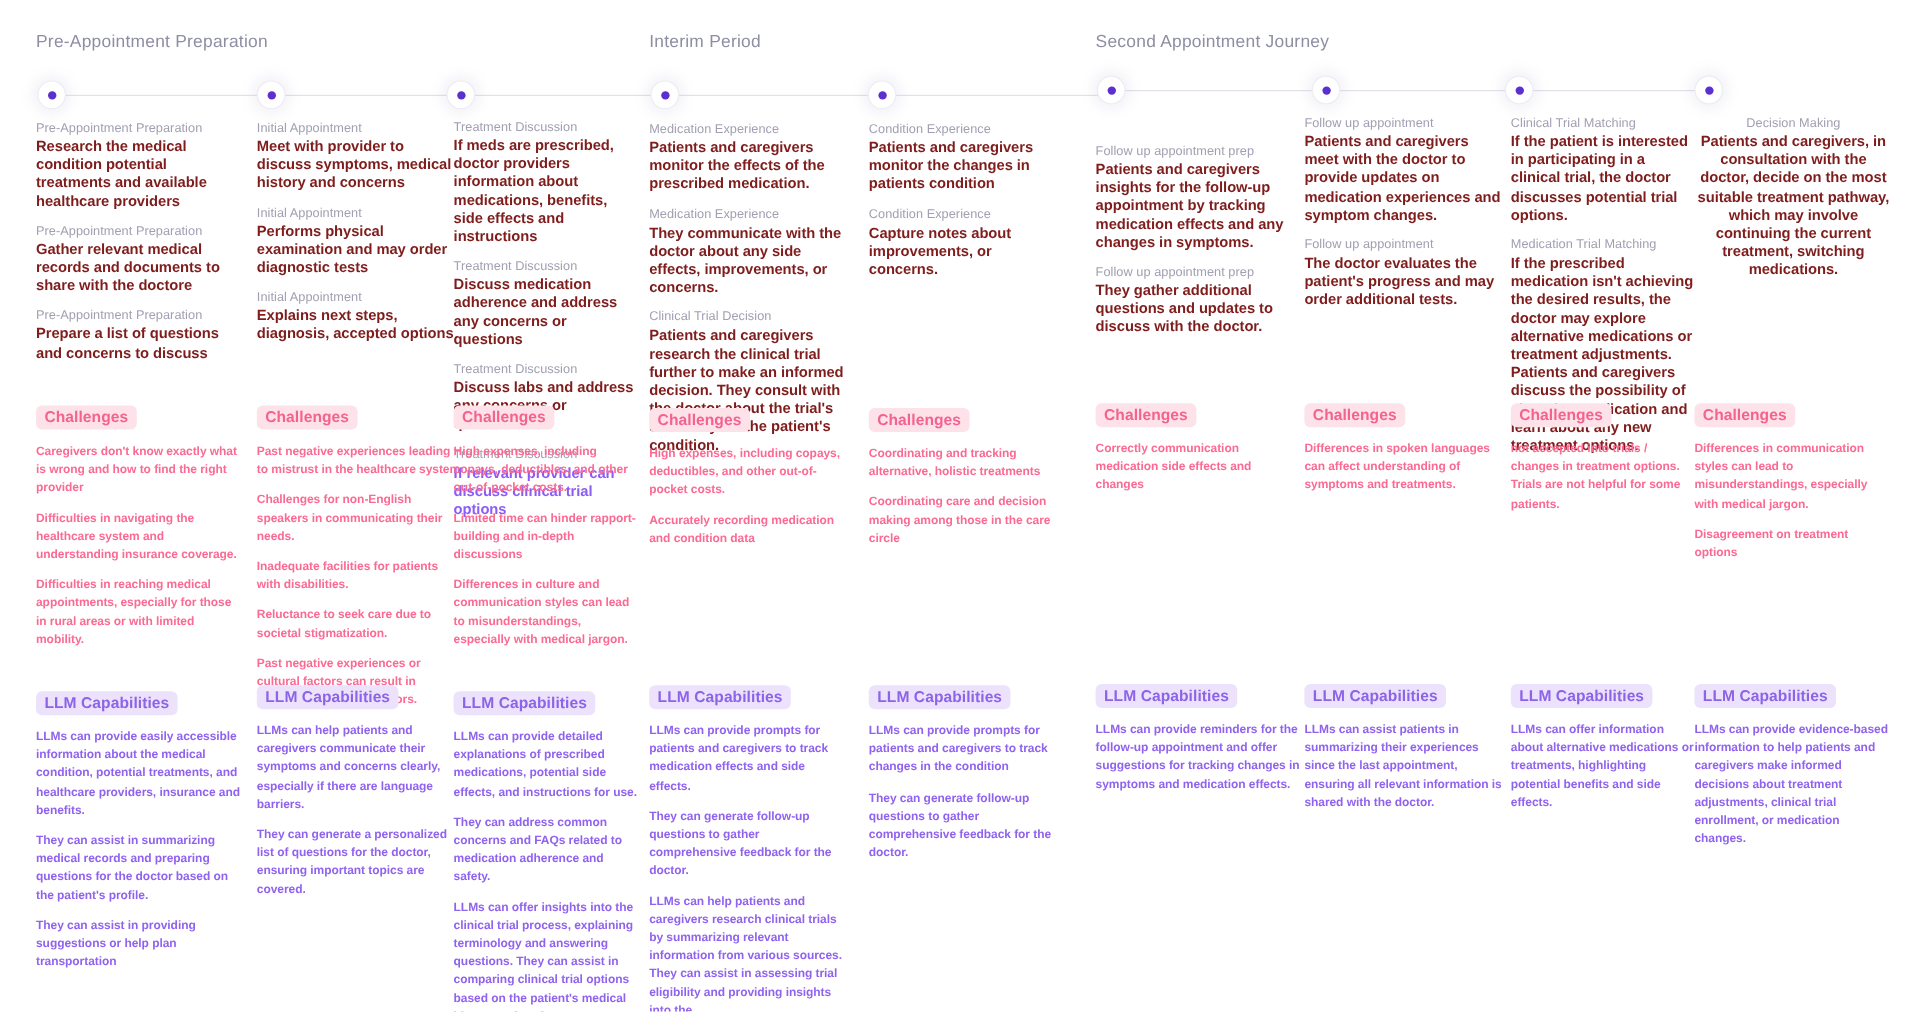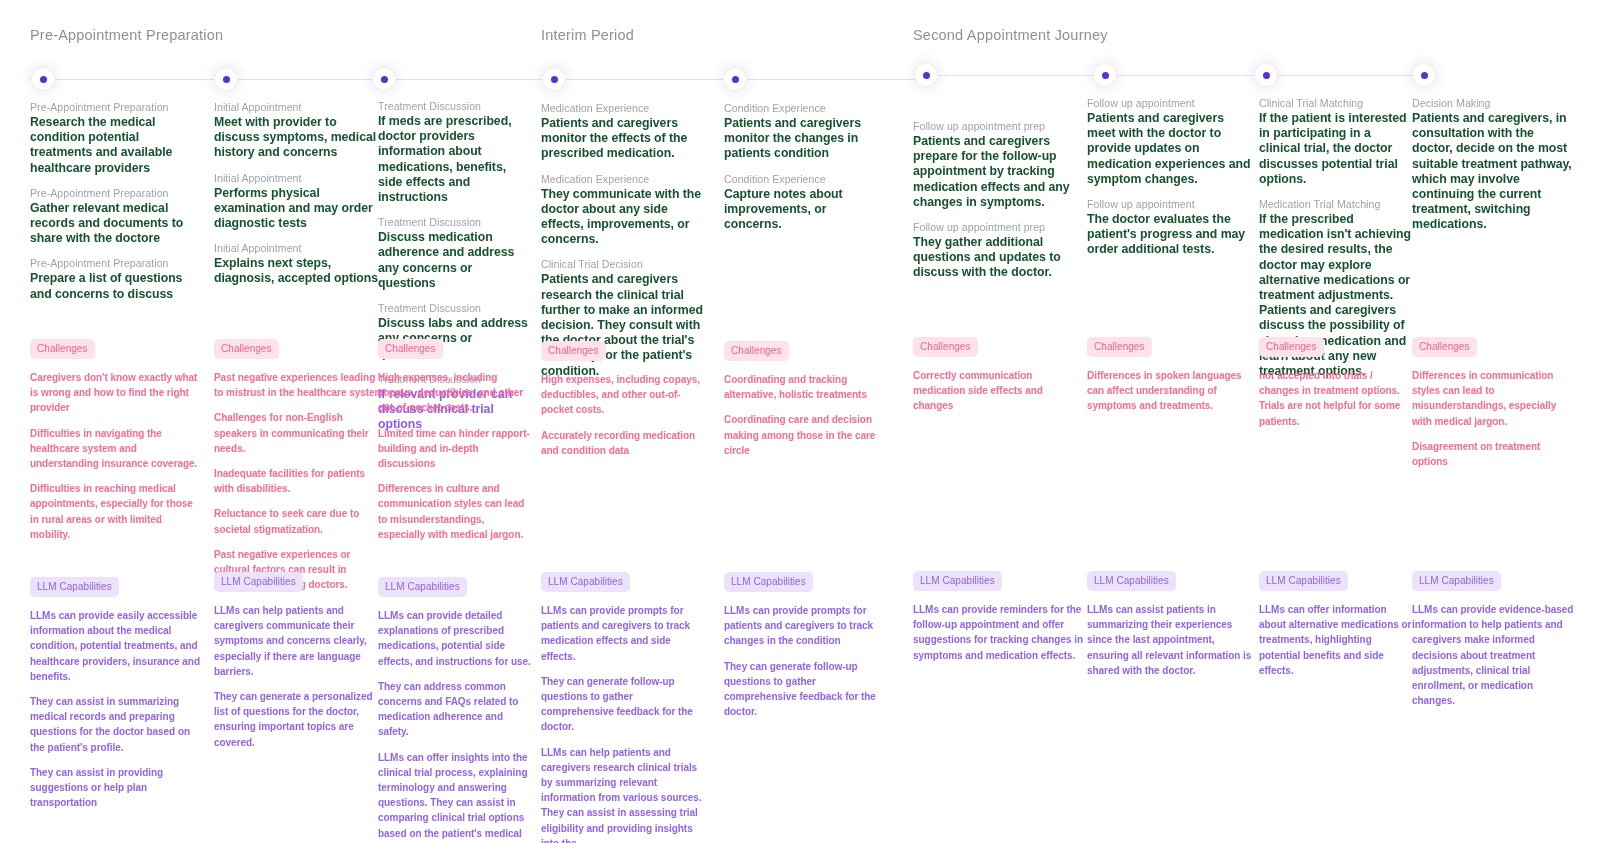--- a/index.html
+++ b/index.html
@@ -71,34 +71,34 @@
     font-size: 10.6px;
     line-height: 14px;
     color: #a0a0b2;
     font-weight: 400;
     margin-bottom: 1px;
     letter-spacing: .05px;
   }
   .item-text {
     font-size: 12.3px;
     line-height: 15.2px;
-    color: #14532d;
+    color: #7f1d1d;
     font-weight: 600;
     letter-spacing: -.05px;
   }
   .item-text.accent { color: #8b5cf6; }
 
   
   .pill {
     display: inline-block;
-    font-size: 10px;
+    font-size: 13px;
     line-height: 11px;
     padding: 4px 7px 5px 7px;
     border-radius: 5px;
-    font-weight: 400;
+    font-weight: 700;
     letter-spacing: .05px;
   }
   .pill.challenges { background: #fde2ea; color: #f4638e; }
   .pill.llm        { background: #ece2fb; color: #8d63e8; }
 
   .band { position: absolute; left: 0; right: 0; }
 
   .bullet {
     font-size: 10px;
     line-height: 15.2px;
@@ -288,21 +288,21 @@
         <div class="band" style="top: 571px;">
           <div class="pill-wrap"><span class="pill llm">LLM Capabilities</span></div>
           <div class="bullet capability">LLMs can provide prompts for patients and caregivers to track changes in the condition</div>
           <div class="bullet capability">They can generate follow-up questions to gather comprehensive feedback for the doctor.</div>
         </div>
       </div>
       <div class="col" style="left: 913px; width: 170px;">
         <div class="stage-band" style="top: 96px; margin-top: 23px;">
           <div class="item">
             <div class="item-label">Follow up appointment prep</div>
-            <div class="item-text">Patients and caregivers prepare for the follow-up appointment by tracking medication effects and any changes in symptoms.</div>
+            <div class="item-text">Patients and caregivers insights for the follow-up appointment by tracking medication effects and any changes in symptoms.</div>
           </div>
           <div class="item">
             <div class="item-label">Follow up appointment prep</div>
             <div class="item-text">They gather additional questions and updates to discuss with the doctor.</div>
           </div>
         </div>
         <div class="band" style="top: 336px;">
           <div class="pill-wrap"><span class="pill challenges">Challenges</span></div>
           <div class="bullet challenge">Correctly communication medication side effects and changes</div>
         </div>
@@ -345,21 +345,21 @@
         <div class="band" style="top: 336px;">
           <div class="pill-wrap"><span class="pill challenges">Challenges</span></div>
           <div class="bullet challenge">not accepted into trials / changes in treatment options. Trials are not helpful for some patients.</div>
         </div>
         <div class="band" style="top: 570px;">
           <div class="pill-wrap"><span class="pill llm">LLM Capabilities</span></div>
           <div class="bullet capability">LLMs can offer information about alternative medications or treatments, highlighting potential benefits and side effects.</div>
         </div>
       </div>
       <div class="col" style="left: 1412px; width: 165px;">
-        <div class="stage-band" style="top: 96px;">
+        <div class="stage-band" style="top: 96px; text-align: center;">
           <div class="item">
             <div class="item-label">Decision Making</div>
             <div class="item-text">Patients and caregivers, in consultation with the doctor, decide on the most suitable treatment pathway, which may involve continuing the current treatment,  switching medications.</div>
           </div>
         </div>
         <div class="band" style="top: 336px;">
           <div class="pill-wrap"><span class="pill challenges">Challenges</span></div>
           <div class="bullet challenge">Differences in communication styles can lead to misunderstandings, especially with medical jargon.</div>
           <div class="bullet challenge">Disagreement on treatment options</div>
         </div>

